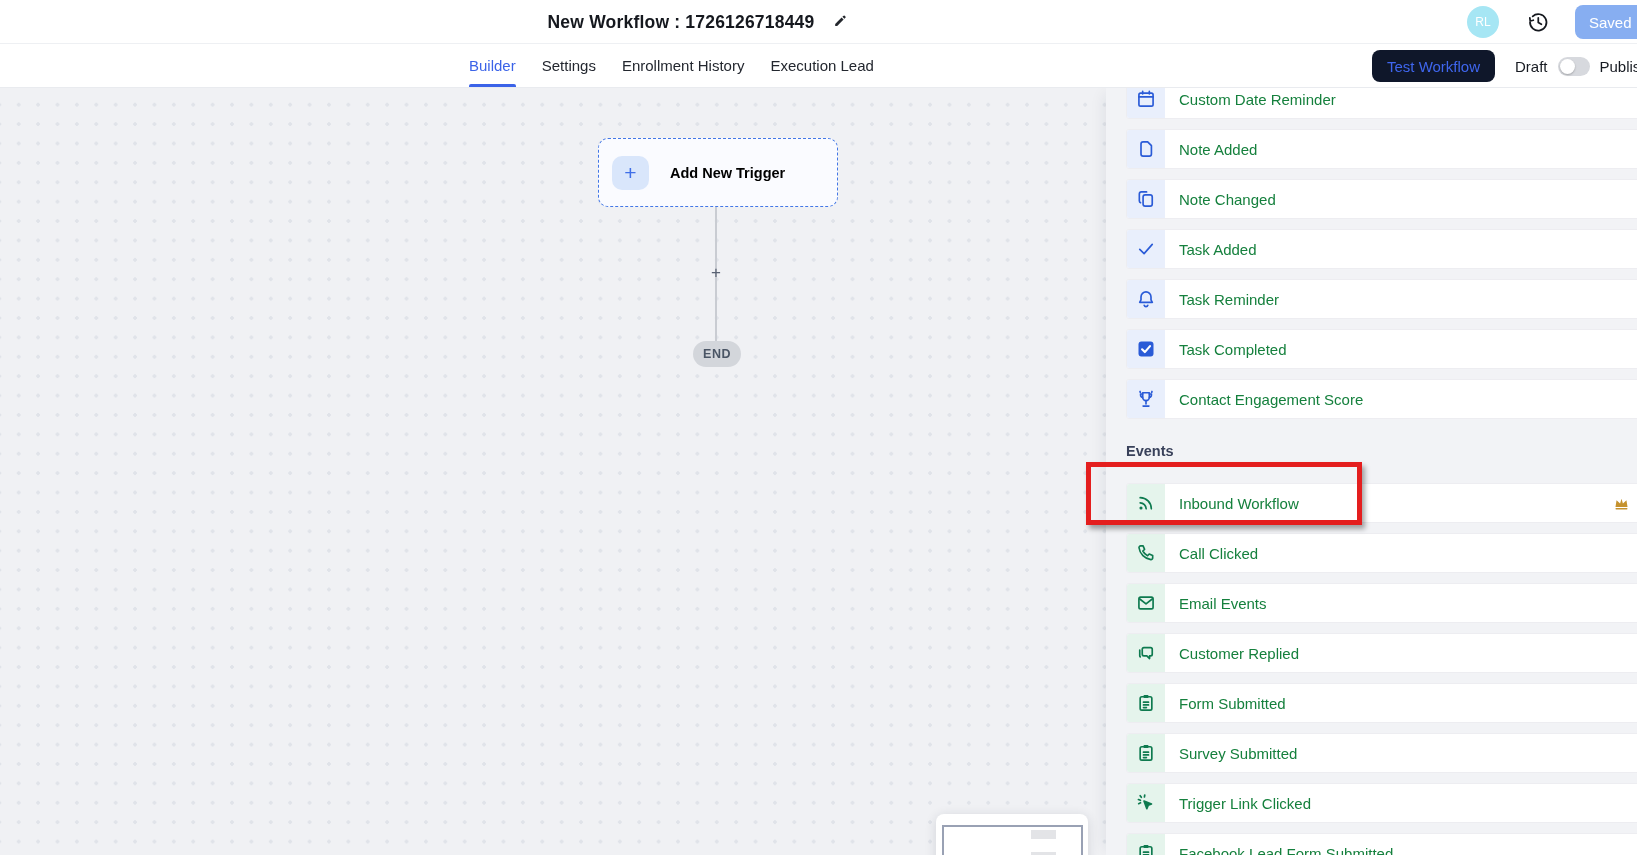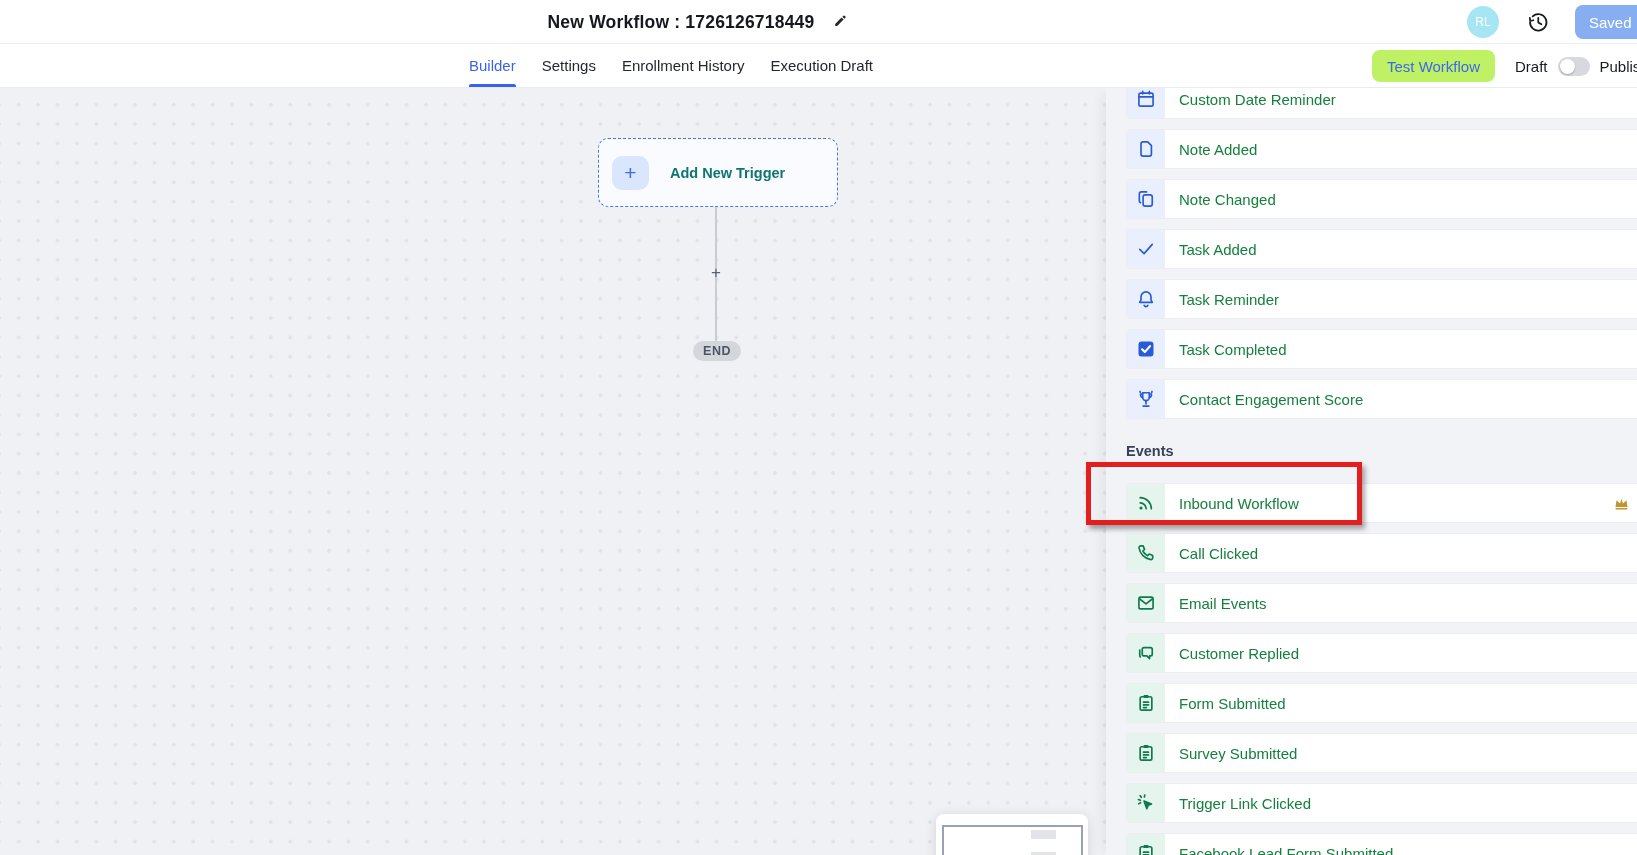--- a/index.html
+++ b/index.html
@@ -41,21 +41,21 @@
     position:relative; height:100%; display:flex; align-items:center;
     font-size:15px; color:#23272f; cursor:pointer; white-space:nowrap;
   }
   .tab.active { color:#3b63e8; font-weight:500; }
   .tab.active::after {
     content:""; position:absolute; left:0; right:0; bottom:0; height:3px;
     background:#3b63e8; border-radius:2px 2px 0 0;
   }
   .test-workflow-btn {
     position:absolute; left:1372px; top:6px; width:123px; height:32px;
-    background:#bef264; color:#3f66ee; font-size:15px; border:none; border-radius:8px;
+    background:#0f172a; color:#3f66ee; font-size:15px; border:none; border-radius:8px;
     font-family:inherit; cursor:pointer;
   }
   .publish-wrap { position:absolute; left:1515px; top:0; height:44px; display:flex; align-items:center; gap:10px; }
   .toggle-label { font-size:15px; color:#171b22; white-space:nowrap; }
   .toggle {
     width:32px; height:19px; border-radius:10px; background:#d7d9de; position:relative; cursor:pointer; flex:0 0 auto;
   }
   .toggle .knob {
     position:absolute; left:2px; top:2px; width:15px; height:15px; border-radius:50%;
     background:#fff; box-shadow:0 1px 2px rgba(0,0,0,.25);
@@ -68,28 +68,28 @@
   }
   .add-trigger-box {
     position:absolute; left:598px; top:50px; width:240px; height:69px;
     border:1.6px dashed #4377e6; border-radius:10px; background:#fafbff;
     display:flex; align-items:center; cursor:pointer;
   }
   .plus-tile {
     width:37px; height:34px; margin-left:13px; border-radius:10px; background:#d9e6fb;
     color:#3f6fe8; font-size:21px; display:flex; align-items:center; justify-content:center;
   }
-  .add-trigger-label { margin-left:21px; font-size:14.5px; font-weight:700; color:#0f766e; }
+  .add-trigger-label { margin-left:21px; font-size:14.5px; font-weight:700; color:#000000; }
   .connector-line { position:absolute; left:715px; top:119px; width:2px; height:134px; background:#c9ccd2; }
   .connector-plus {
     position:absolute; left:716px; top:185px; transform:translate(-50%,-50%);
     font-size:17px; color:#596273; cursor:pointer; background:transparent;
   }
   .end-pill {
-    position:absolute; left:693px; top:253px; width:48px; height:20px; border-radius:13px;
+    position:absolute; left:693px; top:253px; width:48px; height:26px; border-radius:13px;
     background:#d3d6db; color:#4a5565; font-size:12.5px; font-weight:600; letter-spacing:.5px;
     display:flex; align-items:center; justify-content:center;
   }
   
   .minimap {
     position:absolute; left:936px; top:726px; width:152px; height:70px;
     background:#fff; border-radius:8px; box-shadow:0 2px 12px rgba(25,35,60,.14); z-index:4;
   }
   .minimap-view {
     position:absolute; left:6px; top:11px; width:141px; height:70px;
@@ -319,21 +319,21 @@
       </svg>
     </span>
     <button class="saved-btn">Saved</button>
   </div>
 
   <div class="tabbar">
     <div class="tabs" id="tabs">
         <div class="tab active">Builder</div>
         <div class="tab">Settings</div>
         <div class="tab">Enrollment History</div>
-        <div class="tab">Execution Draft</div>
+        <div class="tab">Execution Lead</div>
       </div>
     <button class="test-workflow-btn">Test Workflow</button>
     <div class="publish-wrap">
       <span class="toggle-label">Draft</span>
       <span class="toggle">
           <span class="knob"></span>
         </span>
       <span class="toggle-label">Publish</span>
     </div>
   </div>

